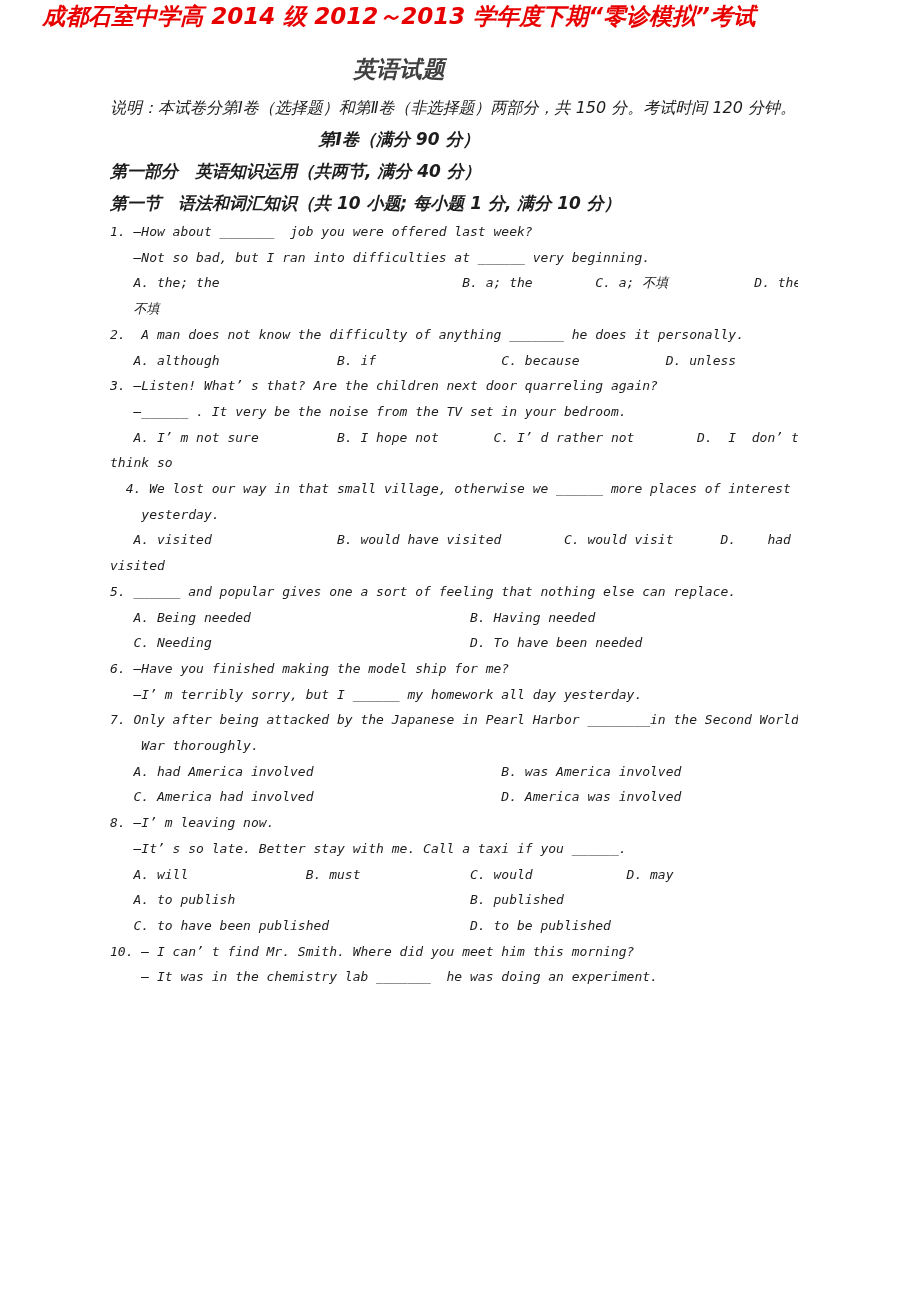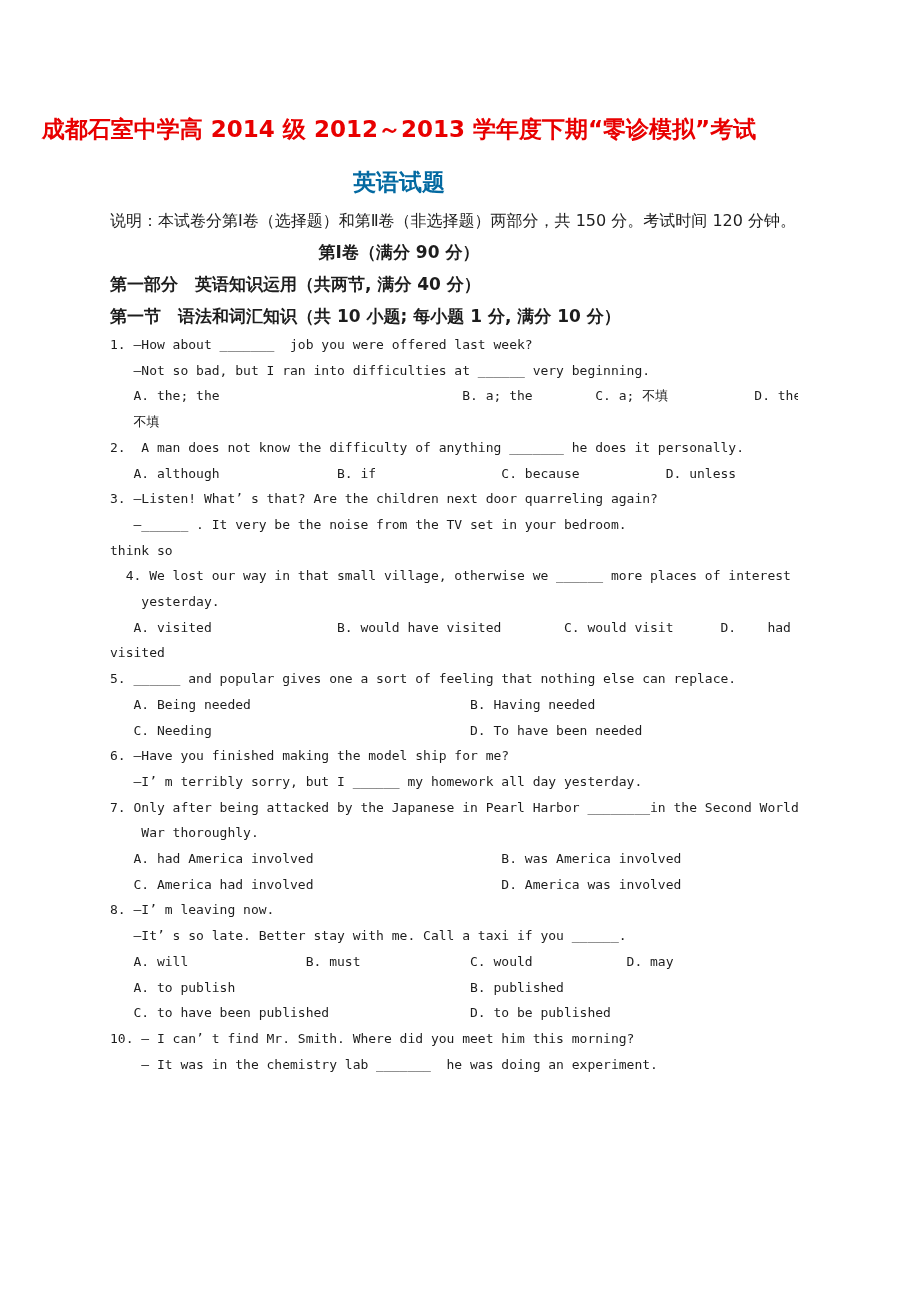--- a/index.html
+++ b/index.html
@@ -1,19 +1,20 @@
 <!DOCTYPE html>
 <html><head>
 <meta charset="utf-8">
 <style>
   html,body{margin:0;padding:0;background:#ffffff;}
   .page{
     width:798px;height:1302px;background:#ffffff;box-sizing:border-box;
-    padding-top:113px;overflow:hidden;color:#1d1d1d;
+    overflow:hidden;color:#1d1d1d;
     font-family:"DejaVu Sans",sans-serif;
+    font-style:italic;
   }
   .line{margin-left:110px;}
   .title{
     margin-left:0;text-align:center;font-weight:700;font-size:23px;
     line-height:32px;margin-bottom:22px;
   }
   .subtitle{
     margin-left:0;text-align:center;font-weight:700;font-size:23px;
     line-height:30px;margin-bottom:9px;
   }
@@ -25,33 +26,34 @@
   .q{
     font-family:"DejaVu Sans Mono","Liberation Mono",monospace;
     font-size:13px;line-height:25.7px;white-space:pre;
   }
 </style>
 </head>
 <body>
 
 <div class="page" style="background: rgb(255, 255, 255); color: rgb(29, 29, 29);">
     <div class="line title red" style="color: rgb(232, 0, 0);">成都石室中学高 2014 级 2012～2013 学年度下期“零诊模拟”考试</div>
-    <div class="line subtitle red" style="color: #0369a1;">英语试题</div>
+    <div class="line subtitle red" style="color: #404040;">英语试题</div>
     <div class="line note">说明：本试卷分第Ⅰ卷（选择题）和第Ⅱ卷（非选择题）两部分，共 150 分。考试时间 120 分钟。</div>
     <div class="line center-bold">第Ⅰ卷（满分 90 分）</div>
     <div class="line bold">第一部分　英语知识运用（共两节, 满分 40 分）</div>
     <div class="line bold">第一节　语法和词汇知识（共 10 小题; 每小题 1 分, 满分 10 分）</div>
     <div class="line q">1. —How about _______  job you were offered last week?</div>
     <div class="line q">   —Not so bad, but I ran into difficulties at ______ very beginning.</div>
     <div class="line q">   A. the; the                               B. a; the        C. a; 不填           D. the;</div>
     <div class="line q">   不填</div>
     <div class="line q">2.  A man does not know the difficulty of anything _______ he does it personally.</div>
     <div class="line q">   A. although               B. if                C. because           D. unless</div>
     <div class="line q">3. —Listen! What’ s that? Are the children next door quarreling again?</div>
     <div class="line q">   —______ . It very be the noise from the TV set in your bedroom.</div>
+    <div class="line q">   A. I’ m not sure          B. I hope not       C. I’ d rather not        D.  I  don’ t</div>
     <div class="line q">think so</div>
     <div class="line q">  4. We lost our way in that small village, otherwise we ______ more places of interest</div>
     <div class="line q">    yesterday.</div>
     <div class="line q">   A. visited                B. would have visited        C. would visit      D.    had</div>
     <div class="line q">visited</div>
     <div class="line q">5. ______ and popular gives one a sort of feeling that nothing else can replace.</div>
     <div class="line q">   A. Being needed                            B. Having needed</div>
     <div class="line q">   C. Needing                                 D. To have been needed</div>
     <div class="line q">6. —Have you finished making the model ship for me?</div>
     <div class="line q">   —I’ m terribly sorry, but I ______ my homework all day yesterday.</div>

